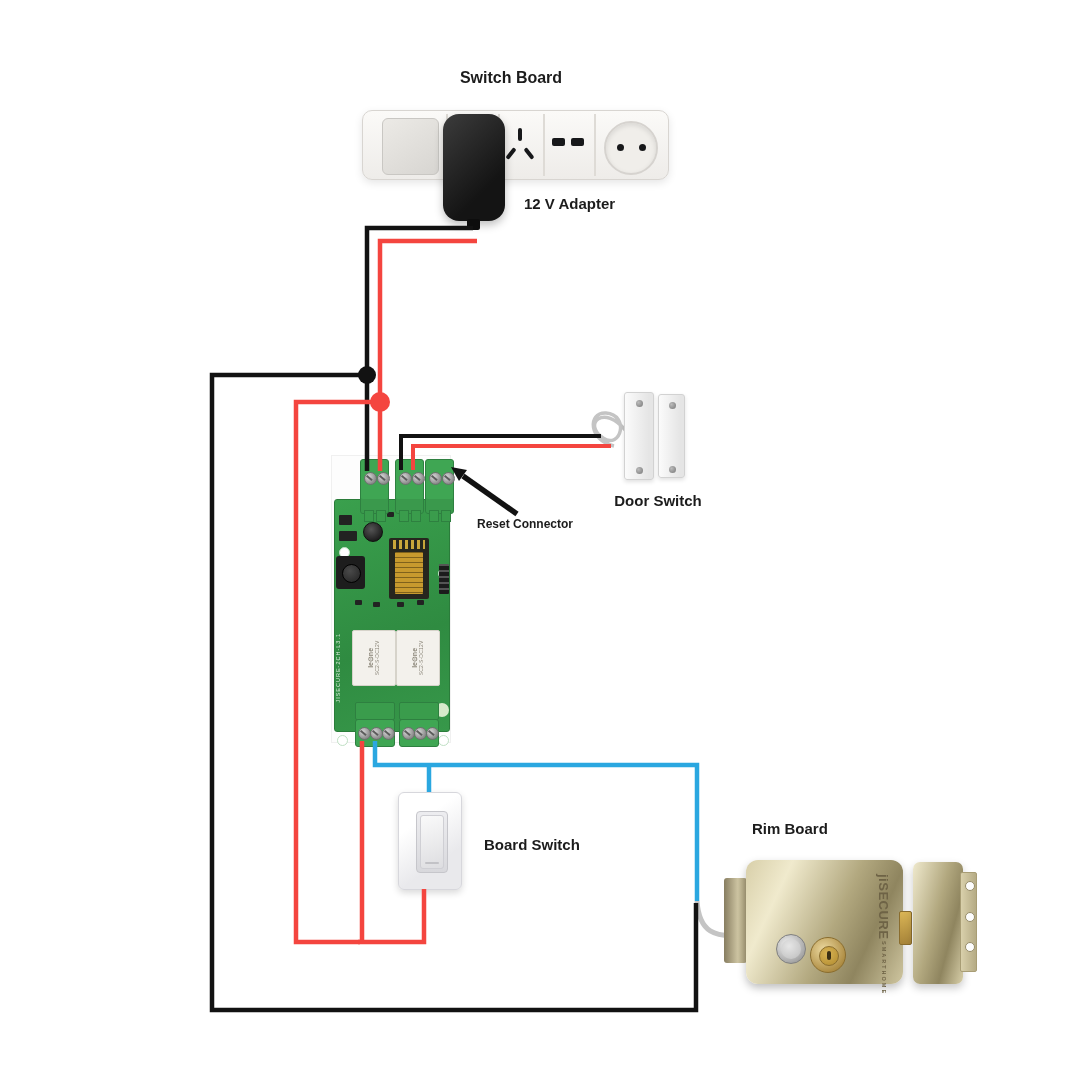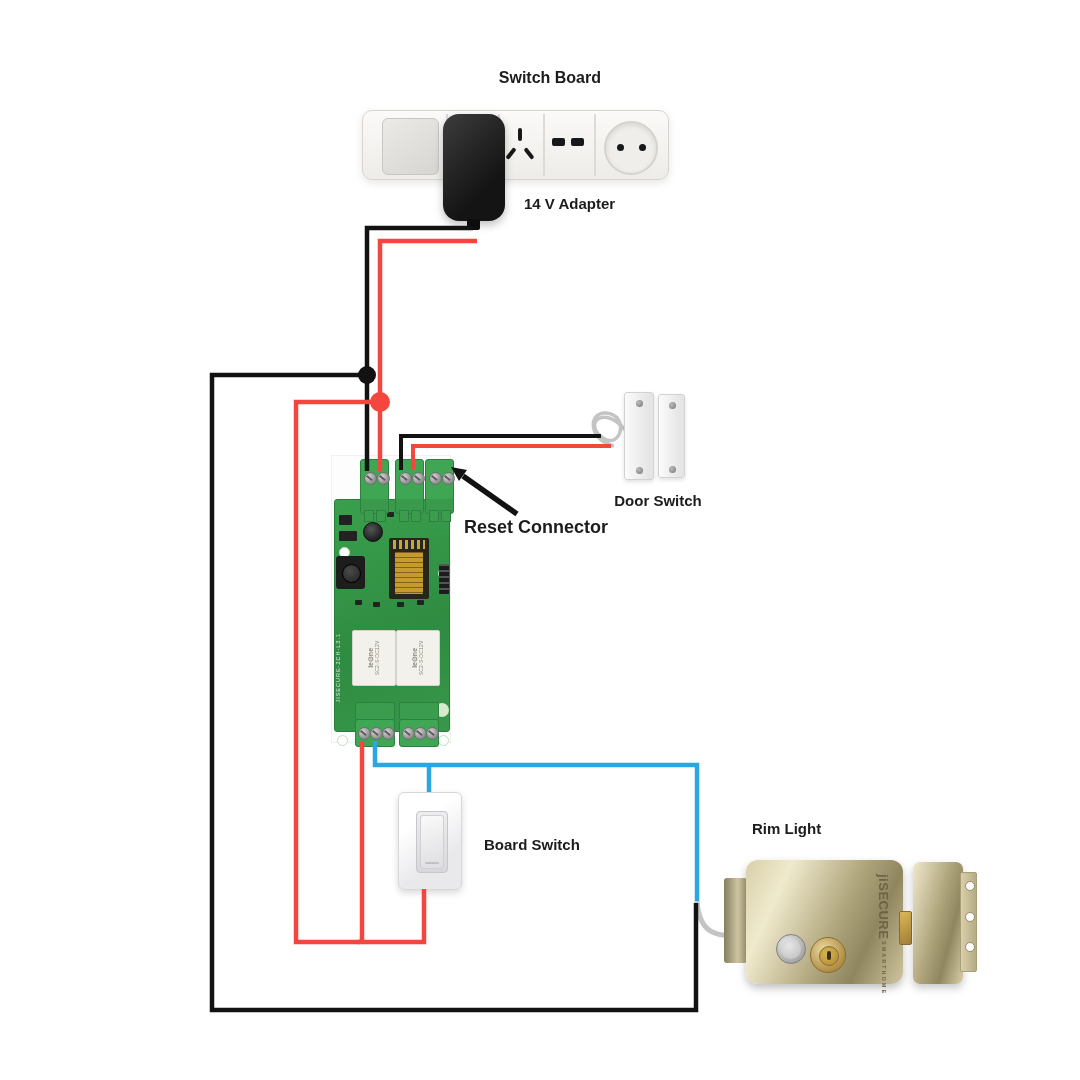--- a/index.html
+++ b/index.html
@@ -261,20 +261,20 @@
       <polyline points="375,741 375,765 697,765 697,901" fill="none" stroke="var(--wire-blue)" stroke-width="4.5"></polyline>
       <polyline points="429,765 429,792" fill="none" stroke="var(--wire-blue)" stroke-width="4.5"></polyline>
       <polyline points="401,470 401,436 601,436" fill="none" stroke="var(--wire-black)" stroke-width="4"></polyline>
       <polyline points="413,470 413,446 611,446" fill="none" stroke="var(--wire-red)" stroke-width="4"></polyline>
       <circle cx="367" cy="375" r="9" fill="var(--wire-black)"></circle>
       <circle cx="380" cy="402" r="10" fill="var(--wire-red)"></circle>
       <line x1="517" y1="514" x2="463" y2="476" stroke="var(--wire-black)" stroke-width="5.5"></line>
       <polygon points="451,467 467,470 459,481" fill="var(--wire-black)"></polygon>
     </svg>
 
-  <div class="lbl" style="left:421px;top:69px;width:180px;text-align:right;font-size:16px">Switch Board</div>
-  <div class="lbl" style="left:524px;top:195px;font-size:15px">14 V Adapter</div>
+  <div class="lbl" style="left:421px;top:69px;width:180px;text-align:center;font-size:16px">Switch Board</div>
+  <div class="lbl" style="left:524px;top:195px;font-size:15px">12 V Adapter</div>
   <div class="lbl" style="left:598px;top:492px;width:120px;text-align:center;font-size:15px">Door Switch</div>
-  <div class="lbl" style="left:464px;top:517px;font-size:18px">Reset Connector</div>
+  <div class="lbl" style="left:477px;top:517px;font-size:12px">Reset Connector</div>
   <div class="lbl" style="left:484px;top:836px;font-size:15px">Board Switch</div>
-  <div class="lbl" style="left:752px;top:820px;font-size:15px">Rim Light</div>
+  <div class="lbl" style="left:752px;top:820px;font-size:15px">Rim Board</div>
 
 </div>
 
 </body></html>

